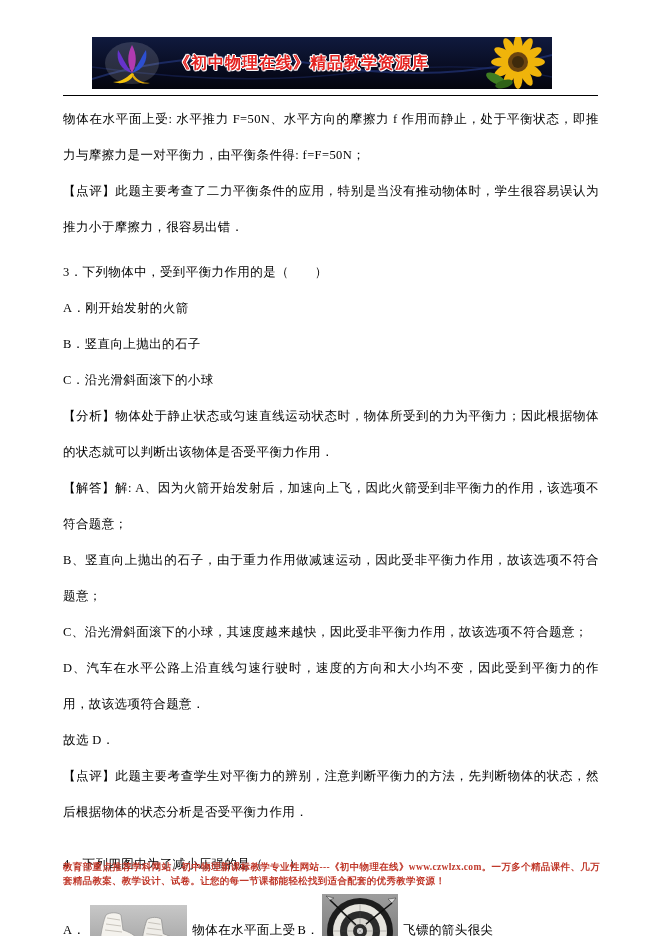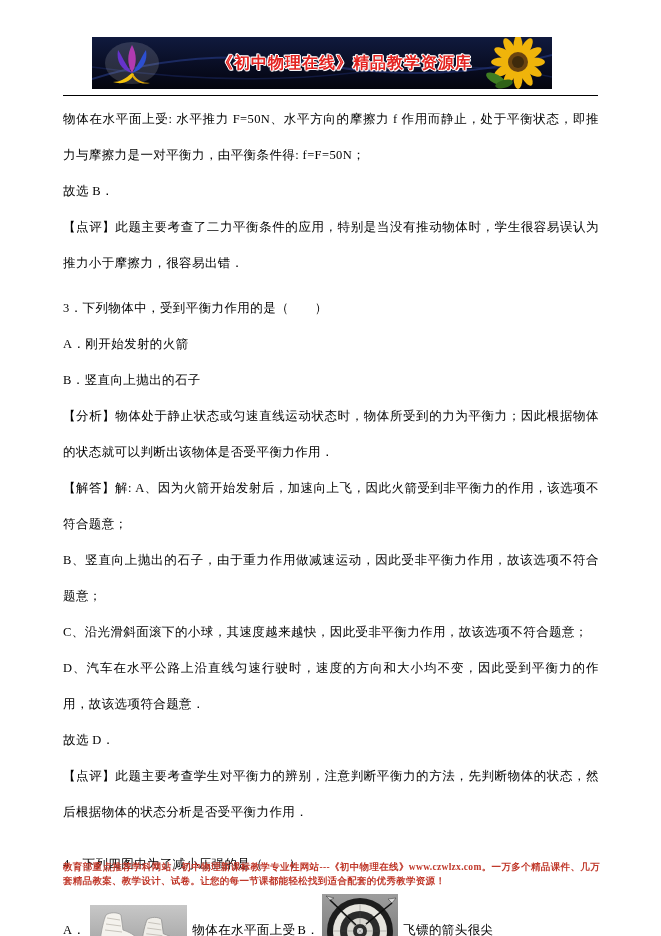--- a/index.html
+++ b/index.html
@@ -9,21 +9,21 @@
     font-family:"Liberation Serif","DejaVu Serif",serif; color:#000;
   }
   
   .banner {
     position:absolute; left:92px; top:37px; width:460px; height:52px;
     background:linear-gradient(180deg,#101a3e 0%,#070a1c 70%,#04050d 100%);
     display:flex; align-items:center; overflow:hidden;
   }
   .banner-bg { position:absolute; inset:0; }
   .logo-box { position:relative; width:82px; height:52px; flex:0 0 auto; }
-  .banner-mid { position:relative; flex:1; text-align:right; line-height:1.2; }
+  .banner-mid { position:relative; flex:1; text-align:left; line-height:1.2; }
   .banner-title {
     font-size:16px; font-weight:bold; color:#e42320; letter-spacing:1px;
     text-shadow:1px 0 0 #fff,-1px 0 0 #fff,0 1px 0 #fff,0 -1px 0 #fff,1px 1px 0 #fff,-1px -1px 0 #fff;
     white-space:nowrap;
   }
   .banner-url {
     font-size:12.5px; font-weight:bold; color:#3b5bff; letter-spacing:1px;
     text-shadow:1px 0 0 #fff,-1px 0 0 #fff,0 1px 0 #fff,0 -1px 0 #fff;
   }
   .sunflower-box { position:relative; width:80px; height:52px; flex:0 0 auto; }
@@ -103,25 +103,25 @@
           <ellipse cx="-14" cy="22" rx="9" ry="4" fill="#2f6318" transform="rotate(-15 -14 22)"></ellipse>
         </g>
       </svg>
     </div>
   </div>
 
   <hr class="rule">
 
   <div class="content">
     <p>物体在水平面上受: 水平推力 F=50N、水平方向的摩擦力 f 作用而静止，处于平衡状态，即推力与摩擦力是一对平衡力，由平衡条件得: f=F=50N；</p>
-    <p>故选 B．</p>
     <p>【点评】此题主要考查了二力平衡条件的应用，特别是当没有推动物体时，学生很容易误认为推力小于摩擦力，很容易出错．</p>
     <p class="gap1">3．下列物体中，受到平衡力作用的是（　　）</p>
     <p>A．刚开始发射的火箭</p>
     <p>B．竖直向上抛出的石子</p>
+    <p>C．沿光滑斜面滚下的小球</p>
     <p>【分析】物体处于静止状态或匀速直线运动状态时，物体所受到的力为平衡力；因此根据物体的状态就可以判断出该物体是否受平衡力作用．</p>
     <p>【解答】解: A、因为火箭开始发射后，加速向上飞，因此火箭受到非平衡力的作用，该选项不符合题意；</p>
     <p>B、竖直向上抛出的石子，由于重力作用做减速运动，因此受非平衡力作用，故该选项不符合题意；</p>
     <p>C、沿光滑斜面滚下的小球，其速度越来越快，因此受非平衡力作用，故该选项不符合题意；</p>
     <p>D、汽车在水平公路上沿直线匀速行驶时，速度的方向和大小均不变，因此受到平衡力的作用，故该选项符合题意．</p>
     <p>故选 D．</p>
     <p>【点评】此题主要考查学生对平衡力的辨别，注意判断平衡力的方法，先判断物体的状态，然后根据物体的状态分析是否受平衡力作用．</p>
     <p class="gap2">4．下列四图中为了减小压强的是（　　）</p>
 
     <div class="figure-row">

